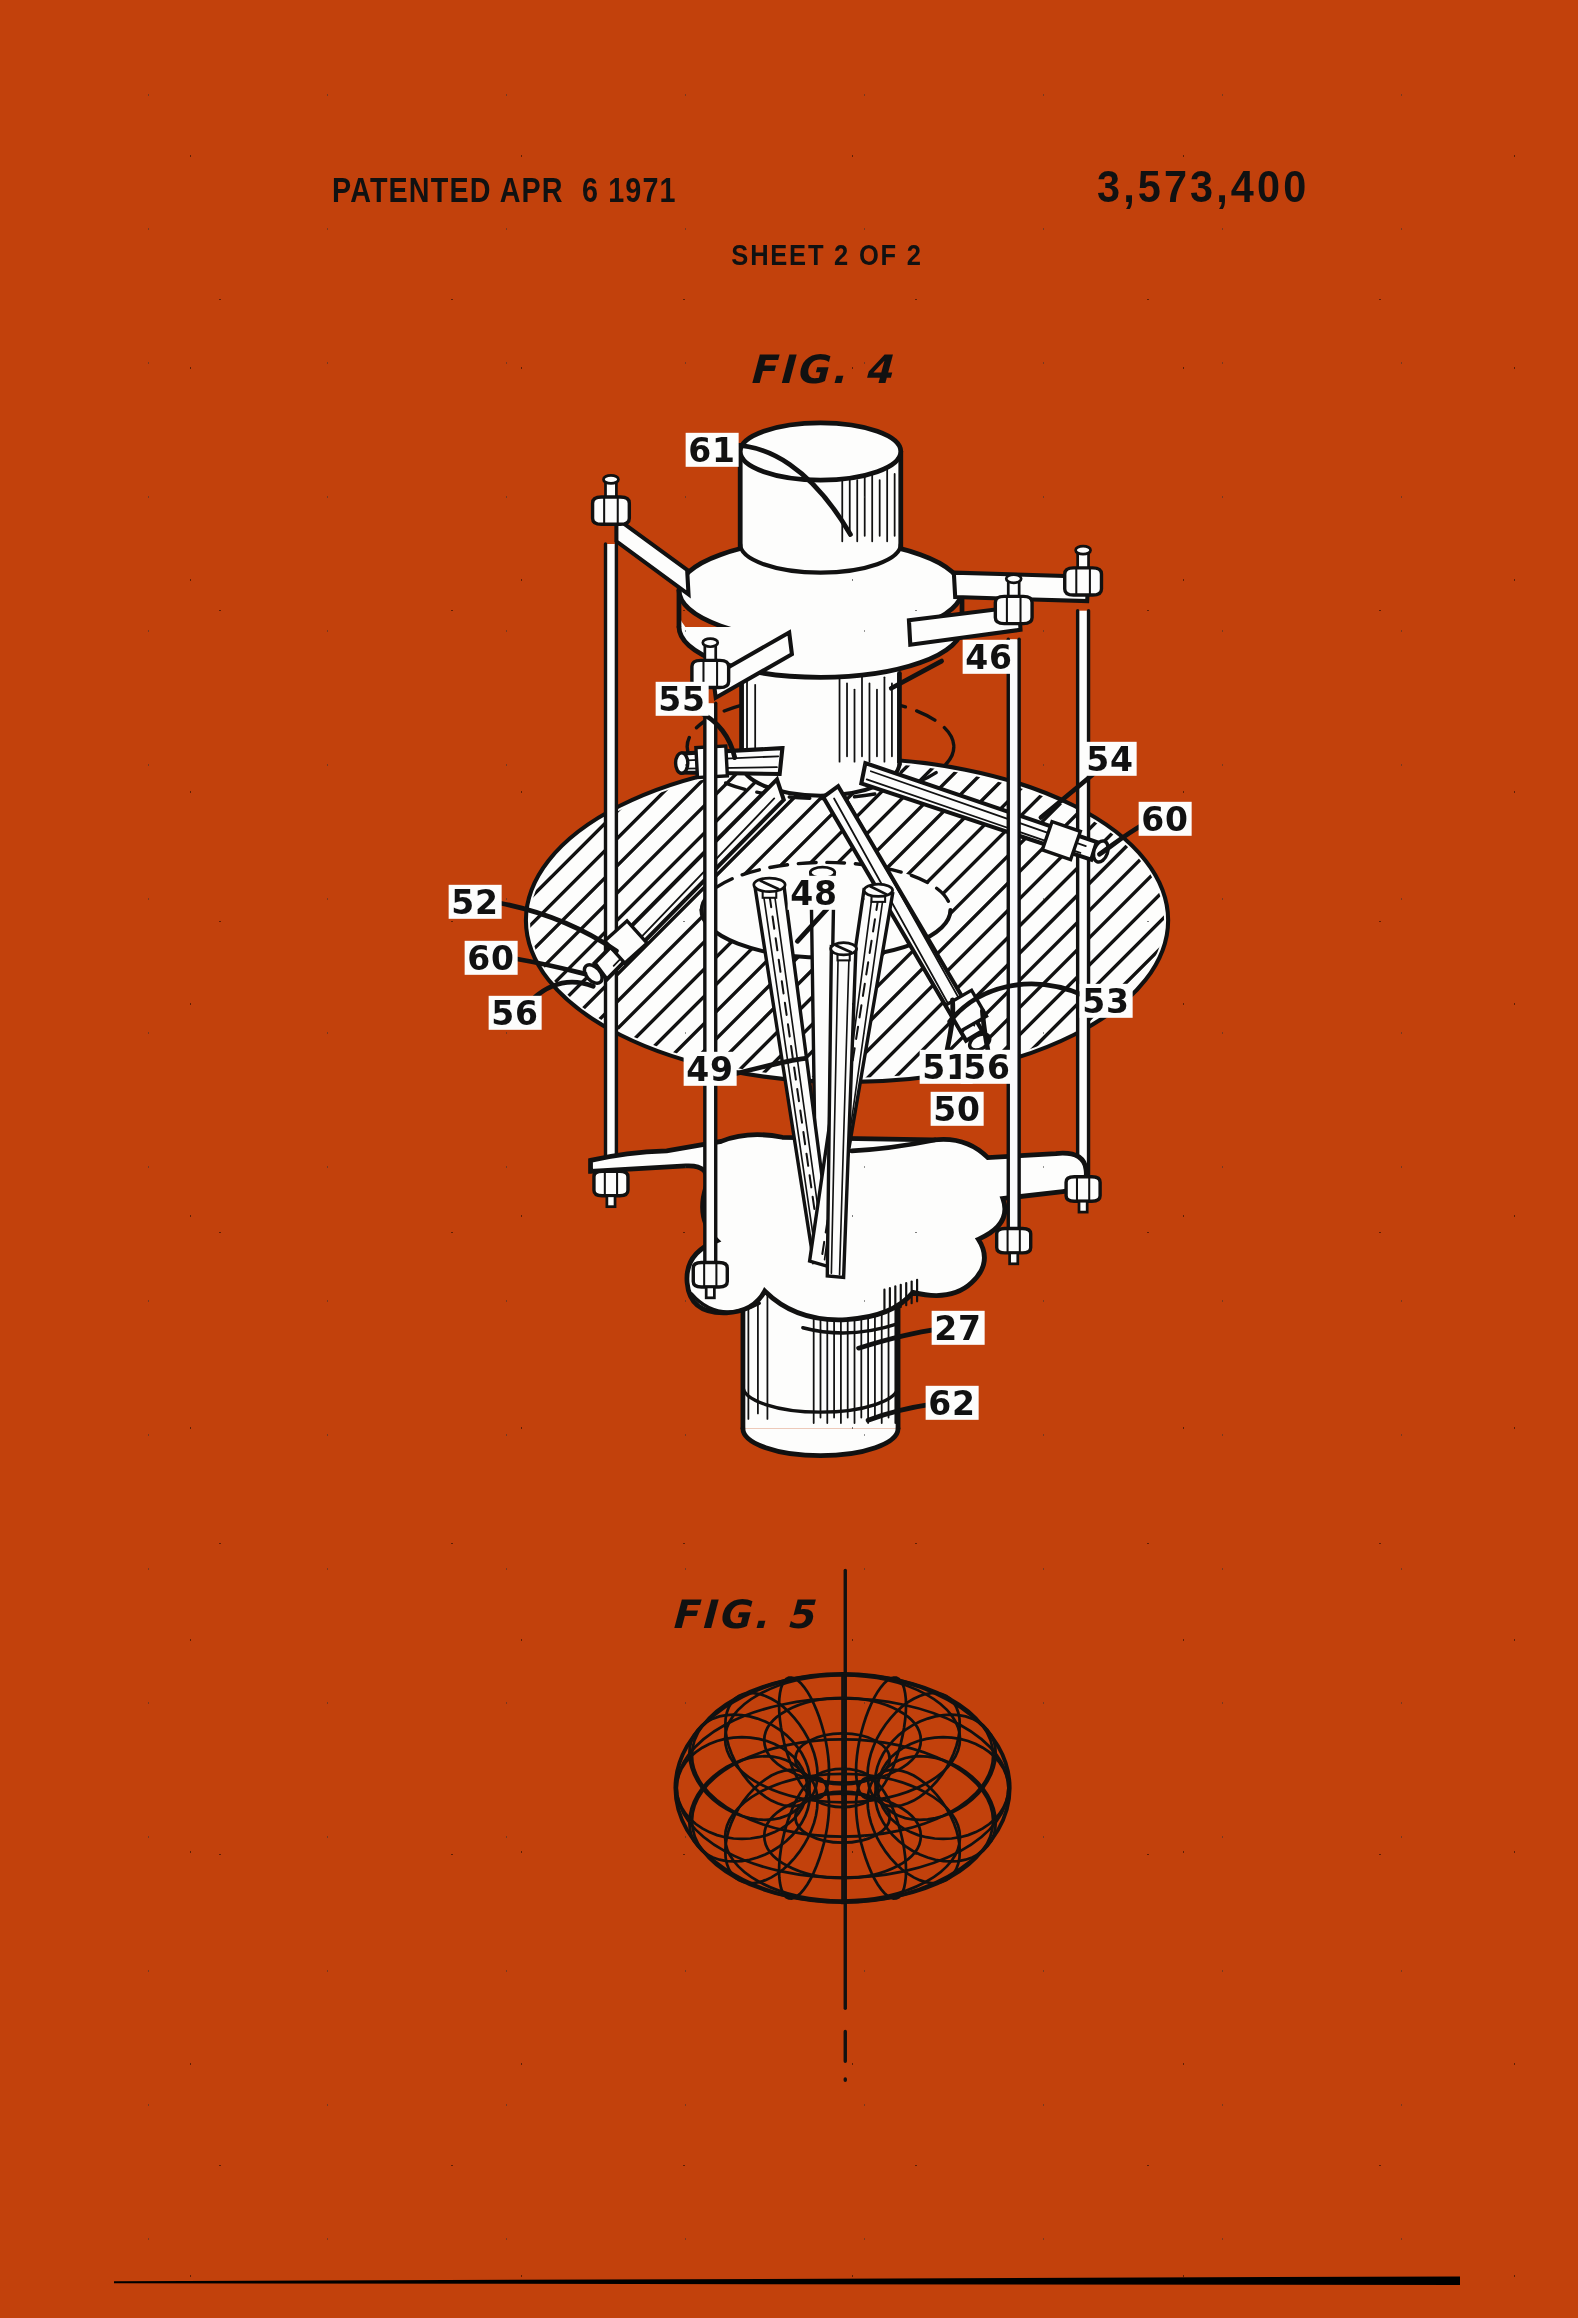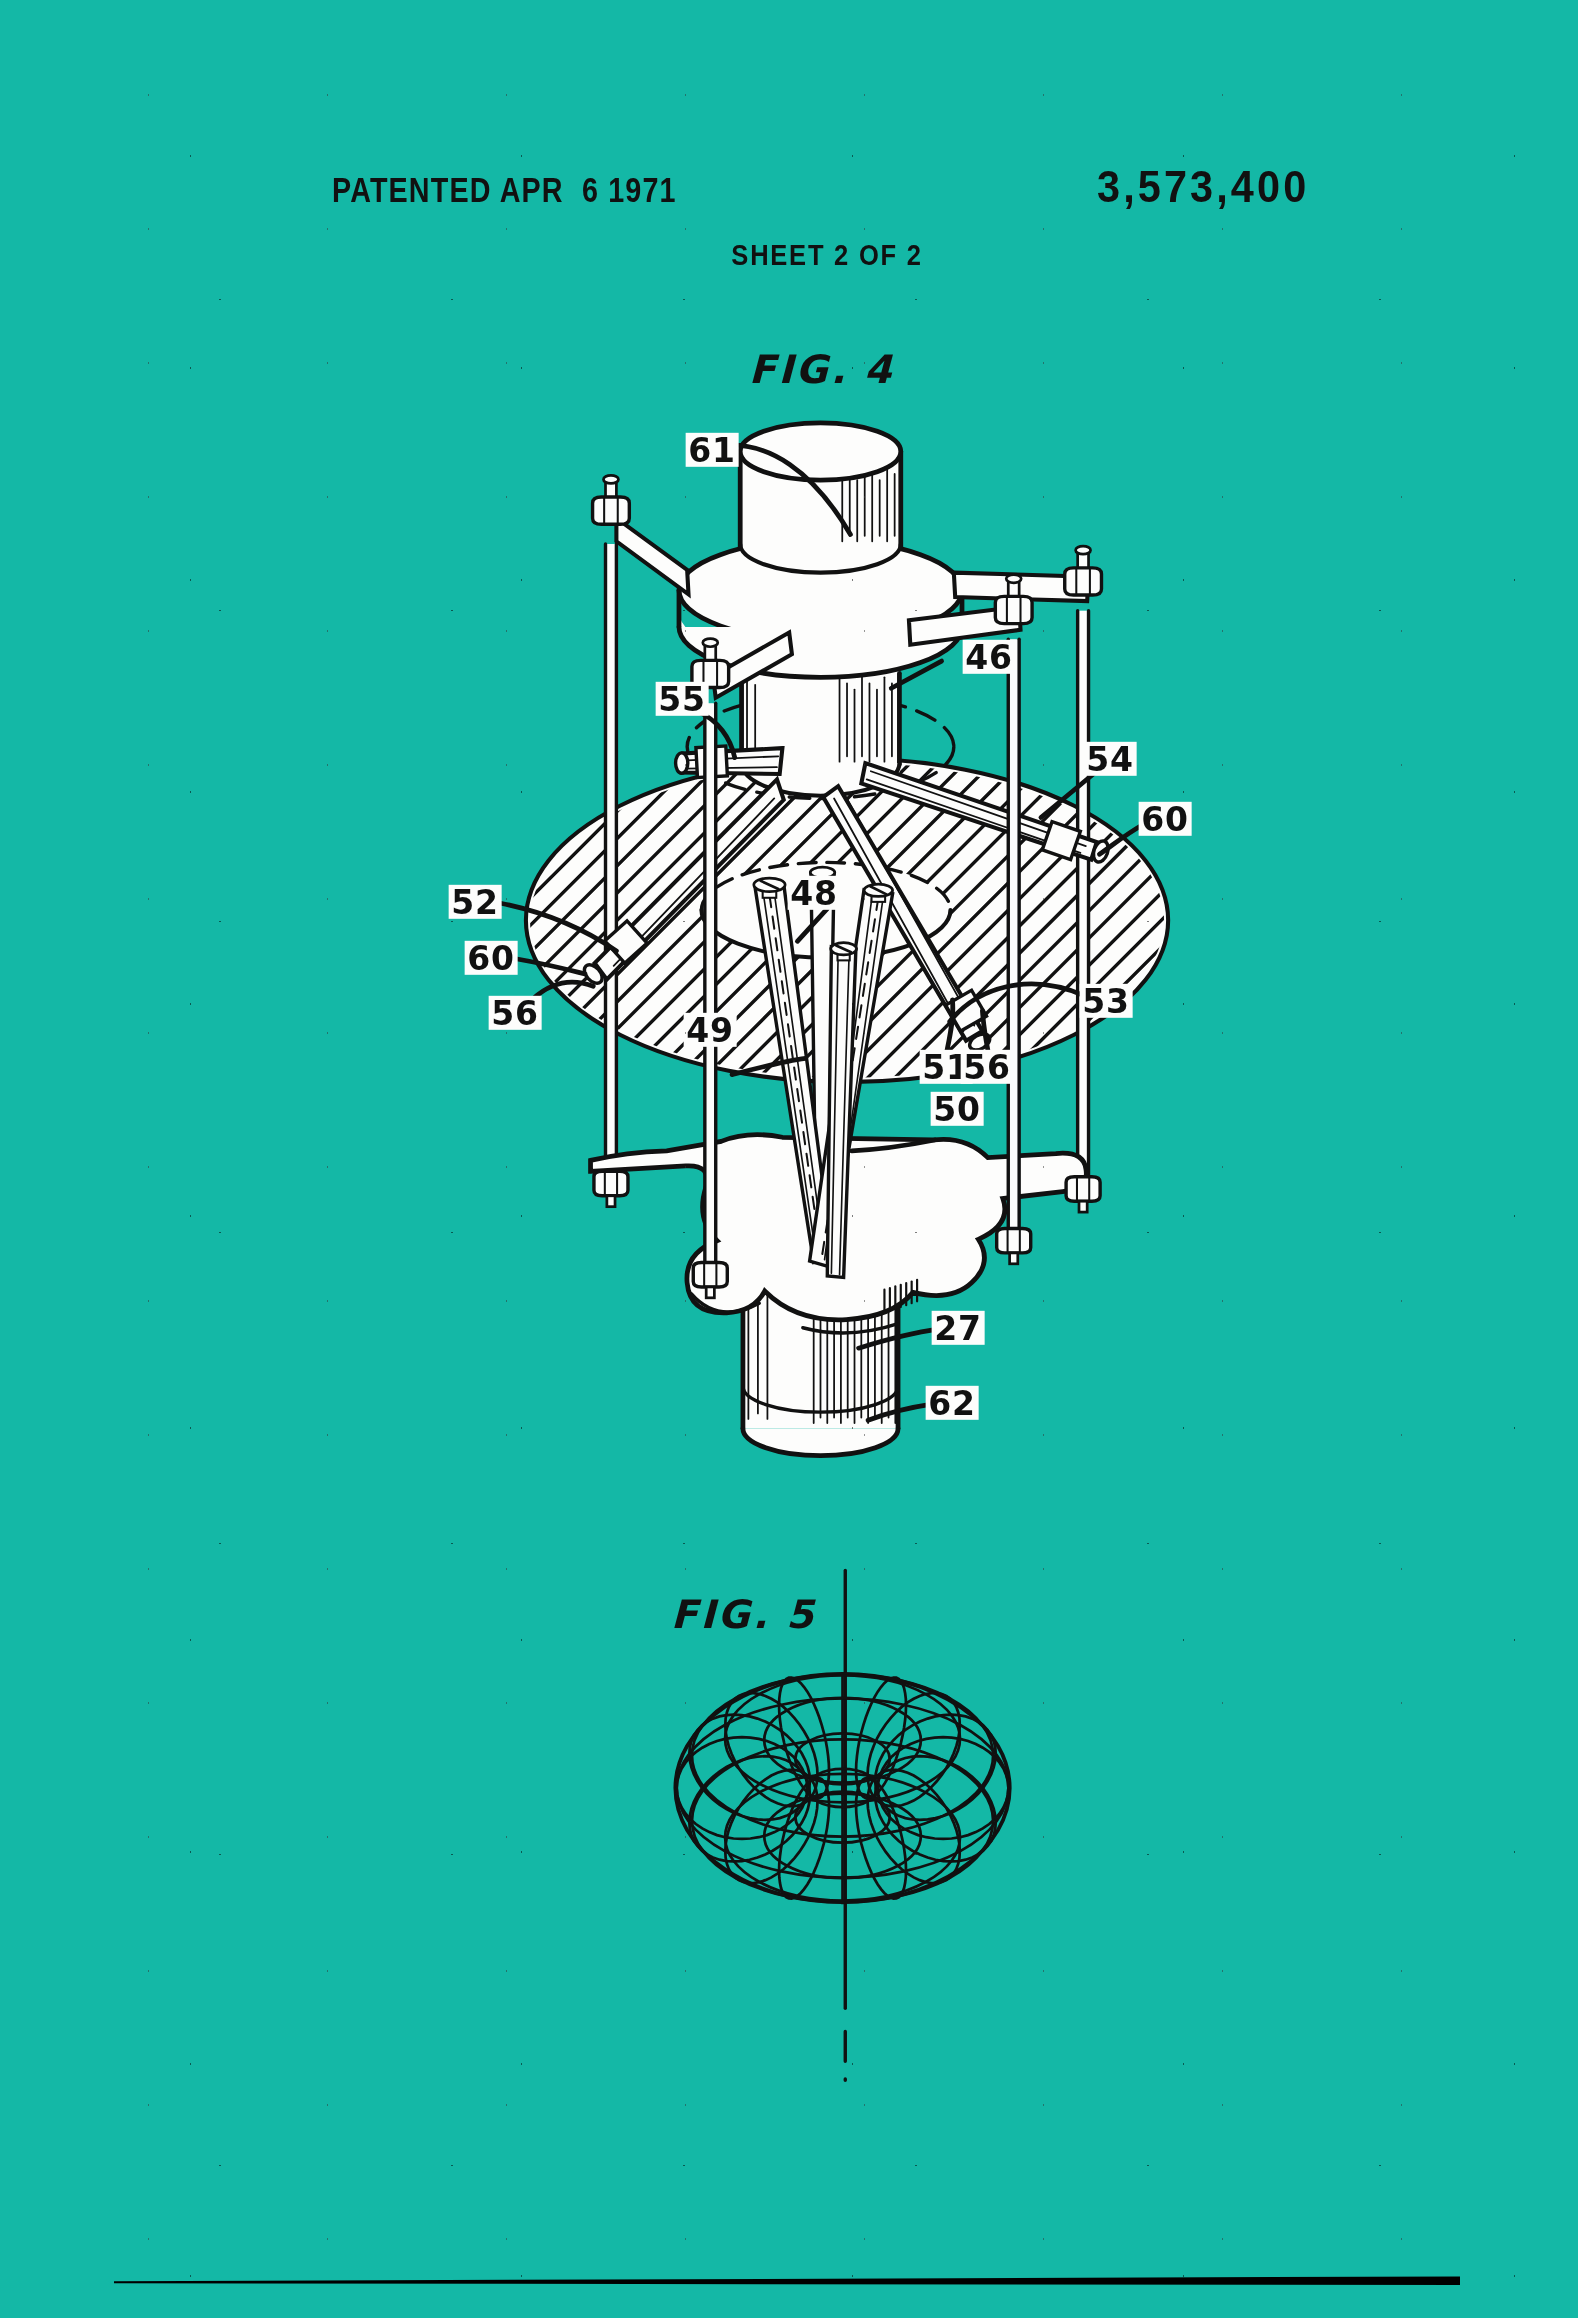--- a/index.html
+++ b/index.html
@@ -1,18 +1,18 @@
 <!DOCTYPE html>
 <html style="font-size:11px"><head>
 <meta charset="utf-8">
 <style>
   html,body{margin:0;padding:0;background:#e8e8e4;}
   .page{
     position:relative; width:1578px; height:2319px; margin:0 auto;
-    background:#14b8a6; overflow:hidden;
+    background:#c2410c; overflow:hidden;
     font-family:"Liberation Sans", sans-serif; color:#111;
   }
   
   .page::after{
     content:""; position:absolute; inset:0; pointer-events:none; opacity:.5;
     background-image:
       radial-gradient(circle, #000 0.7px, transparent 1px),
       radial-gradient(circle, #000 0.6px, transparent 0.9px),
       radial-gradient(circle, #333 0.7px, transparent 1px);
     background-size: 331px 212px, 232px 311px, 179px 134px;
@@ -405,21 +405,21 @@
       <span class="callout" style="left: 682px; top: 699px;">55</span>
       <span class="callout" style="left: 1110px; top: 759px;">54</span>
       <span class="callout" style="left: 1165px; top: 819px;">60</span>
       <span class="callout" style="left: 475px; top: 902px;">52</span>
       <span class="callout" style="left: 814px; top: 893px;">48</span>
       <span class="callout" style="left: 491px; top: 958px;">60</span>
       <span class="callout" style="left: 515px; top: 1013px;">56</span>
       <span class="callout" style="left: 1106px; top: 1001px;">53</span>
       <span class="callout" style="left: 946px; top: 1067px;">51</span>
       <span class="callout" style="left: 987px; top: 1067px;">56</span>
-      <span class="callout" style="left: 710px; top: 1030px;">49</span>
+      <span class="callout" style="left: 710px; top: 1069px;">49</span>
       <span class="callout" style="left: 957px; top: 1109px;">50</span>
       <span class="callout" style="left: 958px; top: 1328px;">27</span>
       <span class="callout" style="left: 952px; top: 1403px;">62</span>
     </div>
 
   <div class="sheet-edge"></div>
 </div>
 
 
 </body></html>

